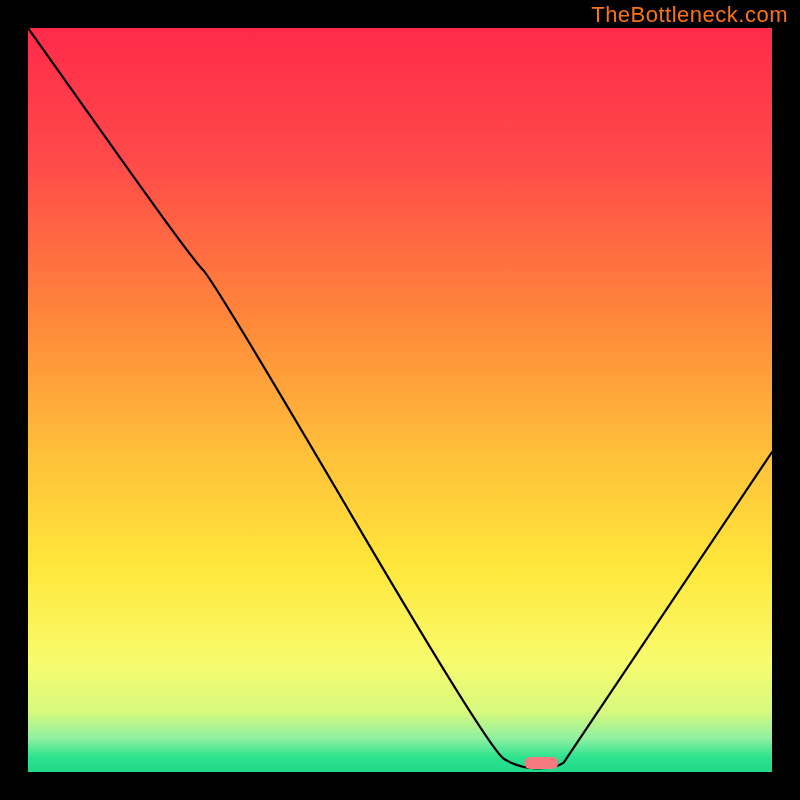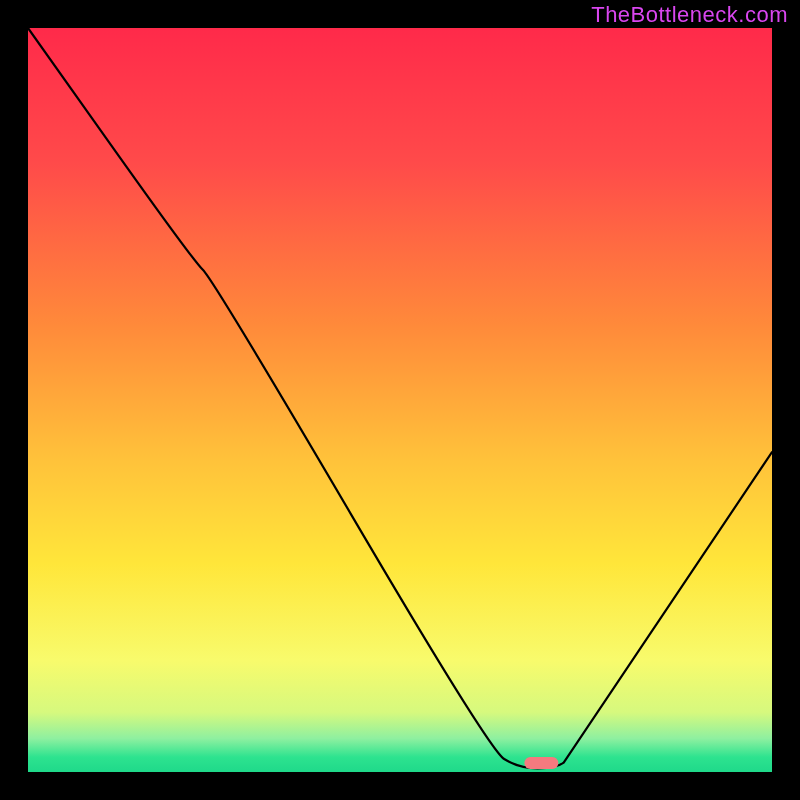--- a/index.html
+++ b/index.html
@@ -8,21 +8,21 @@
     width: 800px;
     height: 800px;
     background: #000;
     position: relative;
     font-family: Arial, Helvetica, sans-serif;
   }
   .watermark {
     position: absolute;
     top: 2px;
     right: 12px;
-    color: #d946ef;
+    color: #f97316;
     font-size: 22px;
     font-weight: 500;
     letter-spacing: 0.5px;
     z-index: 10;
     text-align: center;
   }
   .plot-area {
     position: absolute;
     left: 28px;
     top: 28px;

